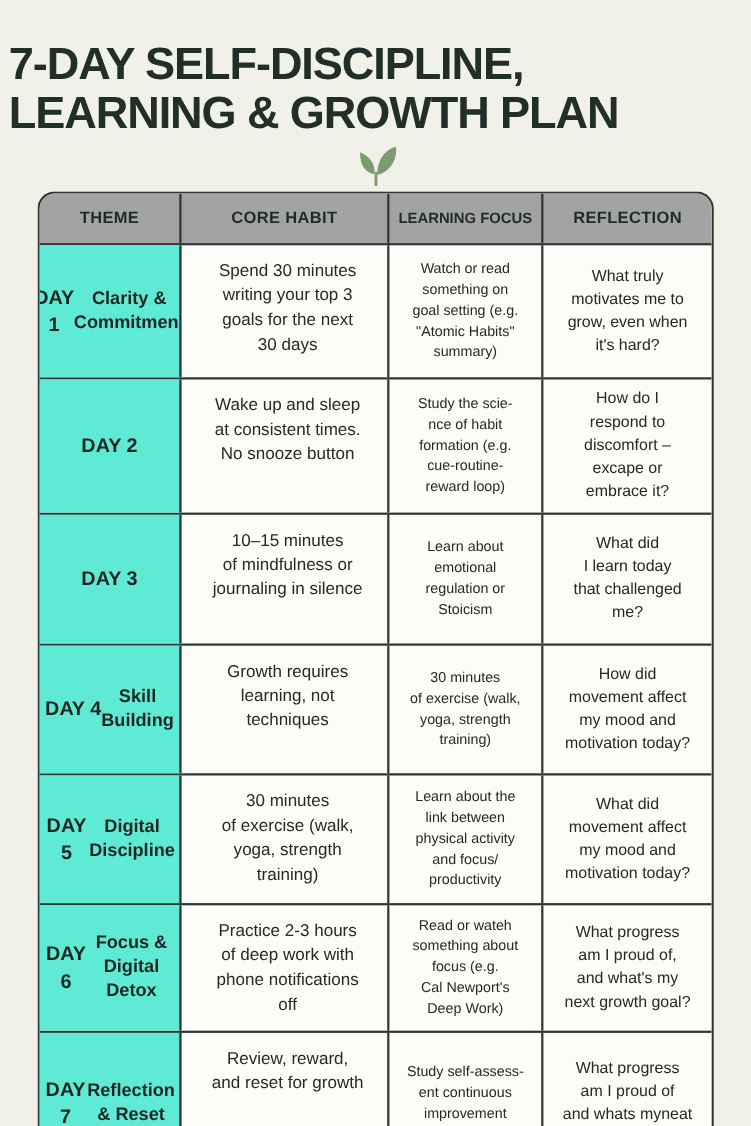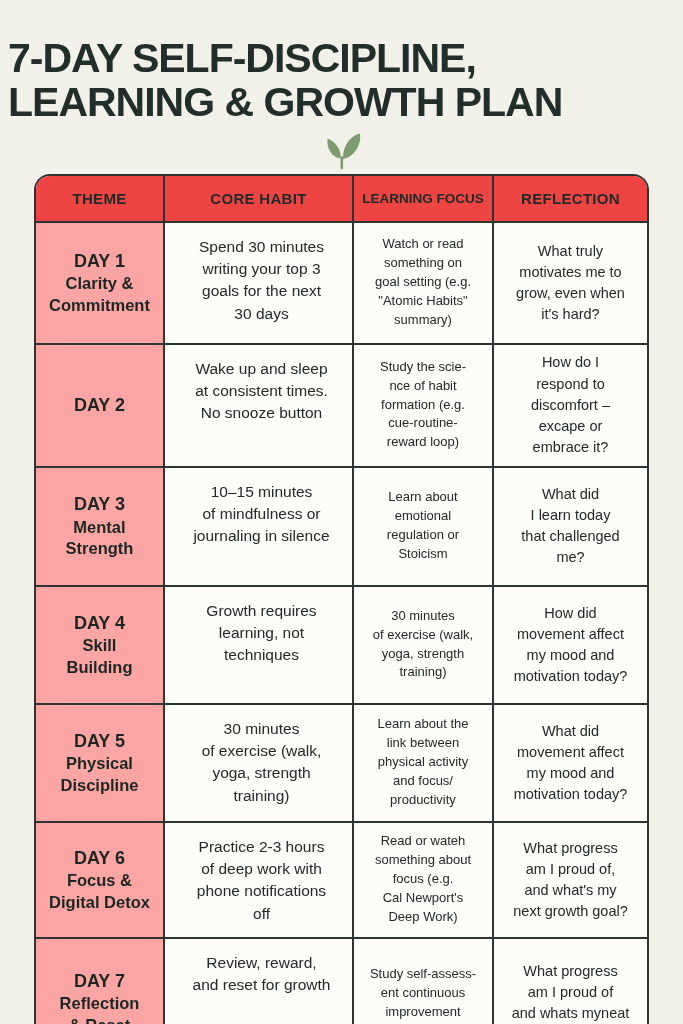--- a/index.html
+++ b/index.html
@@ -28,21 +28,21 @@
   .plan-table {
     width: 615px;
     margin: 4px auto 0;
     border: 2px solid #2e3431;
     border-bottom: none;
     border-radius: 16px 16px 0 0;
     overflow: hidden;
     background: #fcfcf8;
   }
   .row { display: grid; grid-template-columns: 129px 189px 140px 1fr; }
-  .thead { background: #ef4444; height: 45px; }
+  .thead { background: #a3a3a3; height: 45px; }
   .hcell {
     display: flex; align-items: center; justify-content: center;
     font-weight: bold; font-size: 15px; letter-spacing: 0.3px;
     color: #1f2b26;
     border-right: 2px solid #2e3431;
   }
   .hcell:last-child { border-right: none; }
   .hcell.condensed { font-size: 13.5px; letter-spacing: 0; }
 
   .body-row { border-top: 2px solid #2e3431; }
@@ -51,22 +51,22 @@
   .r7 { height: 130px; }
 
   .cell {
     border-right: 2px solid #2e3431;
     white-space: pre-line;
     overflow: hidden;
   }
   .cell:last-child { border-right: none; }
 
   .theme-cell {
-    background: #fca5a5;
-    display: flex; flex-direction: column;
+    background: #5eead4;
+    display: flex; flex-direction: row;
     align-items: center; justify-content: center;
     text-align: center; padding: 4px;
   }
   .day-label { font-size: 18px; font-weight: bold; color: #1c2723; line-height: 1.35; }
   .theme-label { font-size: 16.5px; font-weight: bold; color: #1c2723; line-height: 1.3; white-space: pre-line; }
 
   .habit-cell {
     font-size: 15.5px; line-height: 1.45;
     padding: 13px 8px 8px 14px;
     text-align: center;
@@ -145,22 +145,20 @@
       <div class="cell reflect-cell">How do I
 respond to
 discomfort –
 excape or
 embrace it?</div>
     </div>
 
     <div class="row body-row r3">
       <div class="cell theme-cell">
         <div class="day-label">DAY 3</div>
-        <div class="theme-label">Mental
-Strength</div>
       </div>
       <div class="cell habit-cell">10–15 minutes
 of mindfulness or
 journaling in silence</div>
       <div class="cell focus-cell">Learn about
 emotional
 regulation or
 Stoicism</div>
       <div class="cell reflect-cell">What did
 I learn today
@@ -183,21 +181,21 @@
 training)</div>
       <div class="cell reflect-cell">How did
 movement affect
 my mood and
 motivation today?</div>
     </div>
 
     <div class="row body-row r5">
       <div class="cell theme-cell">
         <div class="day-label">DAY 5</div>
-        <div class="theme-label">Physical
+        <div class="theme-label">Digital
 Discipline</div>
       </div>
       <div class="cell habit-cell">30 minutes
 of exercise (walk,
 yoga, strength
 training)</div>
       <div class="cell focus-cell">Learn about the
 link between
 physical activity
 and focus/

